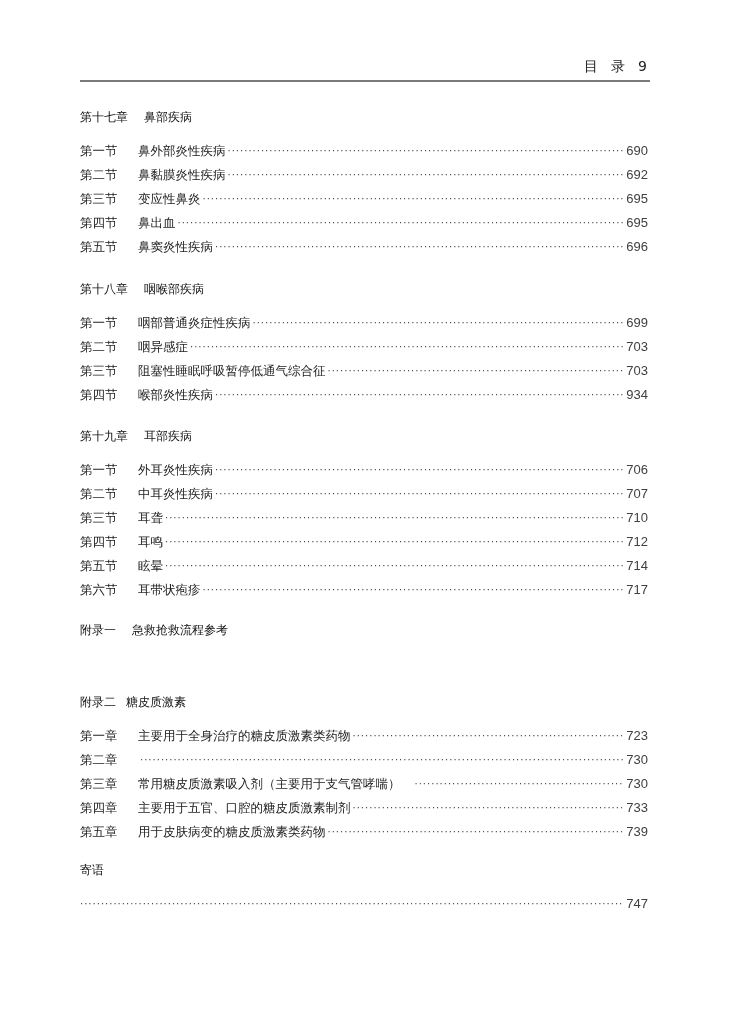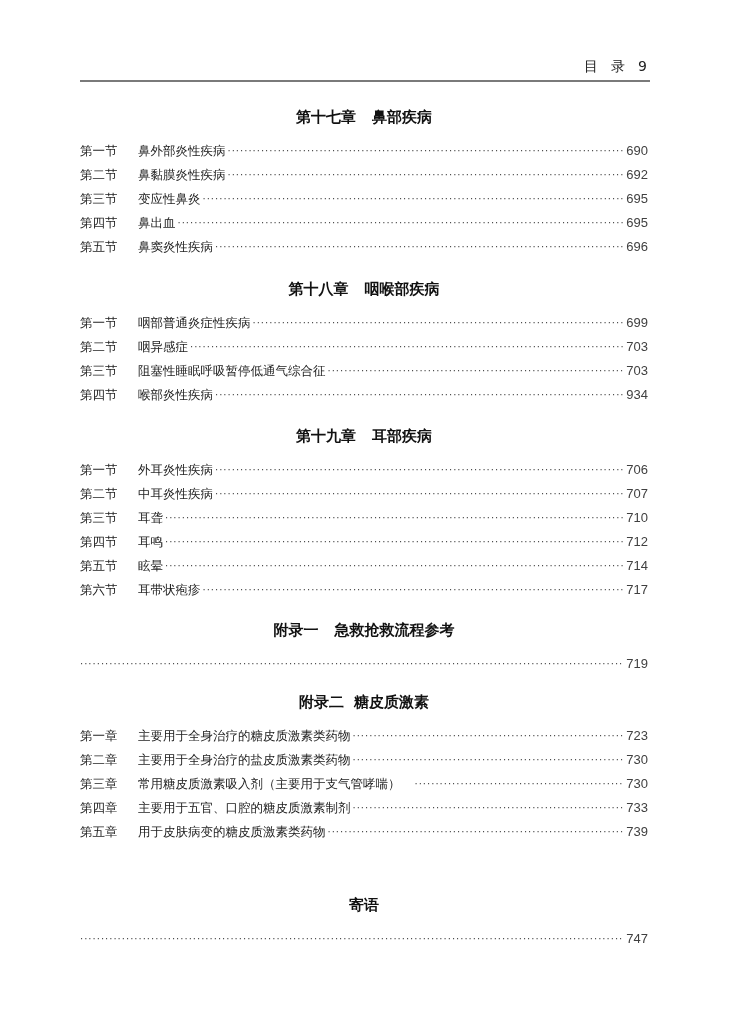--- a/index.html
+++ b/index.html
@@ -3,22 +3,22 @@
 <meta charset="utf-8">
 <style>
   html, body { margin: 0; padding: 0; background: #ffffff; }
   body { width: 730px; height: 1016px; position: relative; overflow: hidden;
          font-family: "DejaVu Sans", "Liberation Sans", sans-serif; color: #1a1a1a; }
   .header { position: absolute; left: 80px; top: 56px; width: 570px; height: 24px;
             border-bottom: 2px solid #7a7a7a; }
   .header-text { position: absolute; right: 2px; top: 2px; font-size: 14px; letter-spacing: 1px; color: #222; }
   .header-text .sp { display: inline-block; width: 12px; }
   .content { position: absolute; left: 80px; top: 100px; width: 568px; }
-  .heading { text-align: center; font-family: "DejaVu Serif", "Liberation Serif", serif;
-             font-weight: bold; font-size: 15px; color: #111; height: 24px; line-height: 24px; }
+  .heading { font-family: "DejaVu Serif", "Liberation Serif", serif;
+             font-weight: normal; font-size: 12px; color: #111; height: 24px; line-height: 24px; }
   .heading .gap { display: inline-block; width: 16px; }
   .section { }
   .row { position: relative; height: 24px; line-height: 24px; font-size: 12.5px; display: flex; }
   .row .num { width: 58px; flex: 0 0 58px; color: #222; }
   .row .title { flex: 0 0 auto; white-space: nowrap; color: #222; }
   .row .leader { flex: 1 1 auto; overflow: hidden; white-space: nowrap; color: #444; letter-spacing: 1px;
                  margin: 0 2px; font-size: 10px; line-height: 24px; }
   .row .page { flex: 0 0 auto; font-family: "Liberation Sans", sans-serif; font-size: 13px; color: #404040; }
   .leader::after { content: "··························································································································································"; }
 </style>
@@ -134,38 +134,33 @@
         <span class="num">第六节</span>
         <span class="title">耳带状疱疹</span>
         <span class="leader"></span>
         <span class="page">717</span>
       </div>
   </div>
 
   <div class="section" style="position:absolute; top:518px; left:0; width:568px;">
     <div class="heading"><span>附录一</span><span class="gap"></span><span>急救抢救流程参考</span></div>
     <div style="height:10px"></div>
-    <div class="row">
-        <span class="leader" style="margin-left:0"></span>
-        <span class="page">719</span>
-      </div>
   </div>
 
   <div class="section" style="position:absolute; top:590px; left:0; width:568px;">
     <div class="heading"><span>附录二</span><span class="gap" style="width:10px"></span><span>糖皮质激素</span></div>
     <div style="height:10px"></div>
     <div class="row">
         <span class="num">第一章</span>
         <span class="title">主要用于全身治疗的糖皮质激素类药物</span>
         <span class="leader"></span>
         <span class="page">723</span>
       </div>
     <div class="row">
         <span class="num">第二章</span>
-        <span class="title">主要用于全身治疗的盐皮质激素类药物</span>
         <span class="leader"></span>
         <span class="page">730</span>
       </div>
     <div class="row">
         <span class="num">第三章</span>
         <span class="title">常用糖皮质激素吸入剂（主要用于支气管哮喘）</span>
         <span class="leader" style="margin-left:14px"></span>
         <span class="page">730</span>
       </div>
     <div class="row">
@@ -175,21 +170,21 @@
         <span class="page">733</span>
       </div>
     <div class="row">
         <span class="num">第五章</span>
         <span class="title">用于皮肤病变的糖皮质激素类药物</span>
         <span class="leader"></span>
         <span class="page">739</span>
       </div>
   </div>
 
-  <div class="section" style="position:absolute; top:758px; left:0; width:568px;margin-top:35px;">
+  <div class="section" style="position:absolute; top:758px; left:0; width:568px;">
     <div class="heading"><span>寄语</span></div>
     <div style="height:10px"></div>
     <div class="row">
         <span class="leader" style="margin-left:0"></span>
         <span class="page">747</span>
       </div>
   </div>
 
 </div>
 

